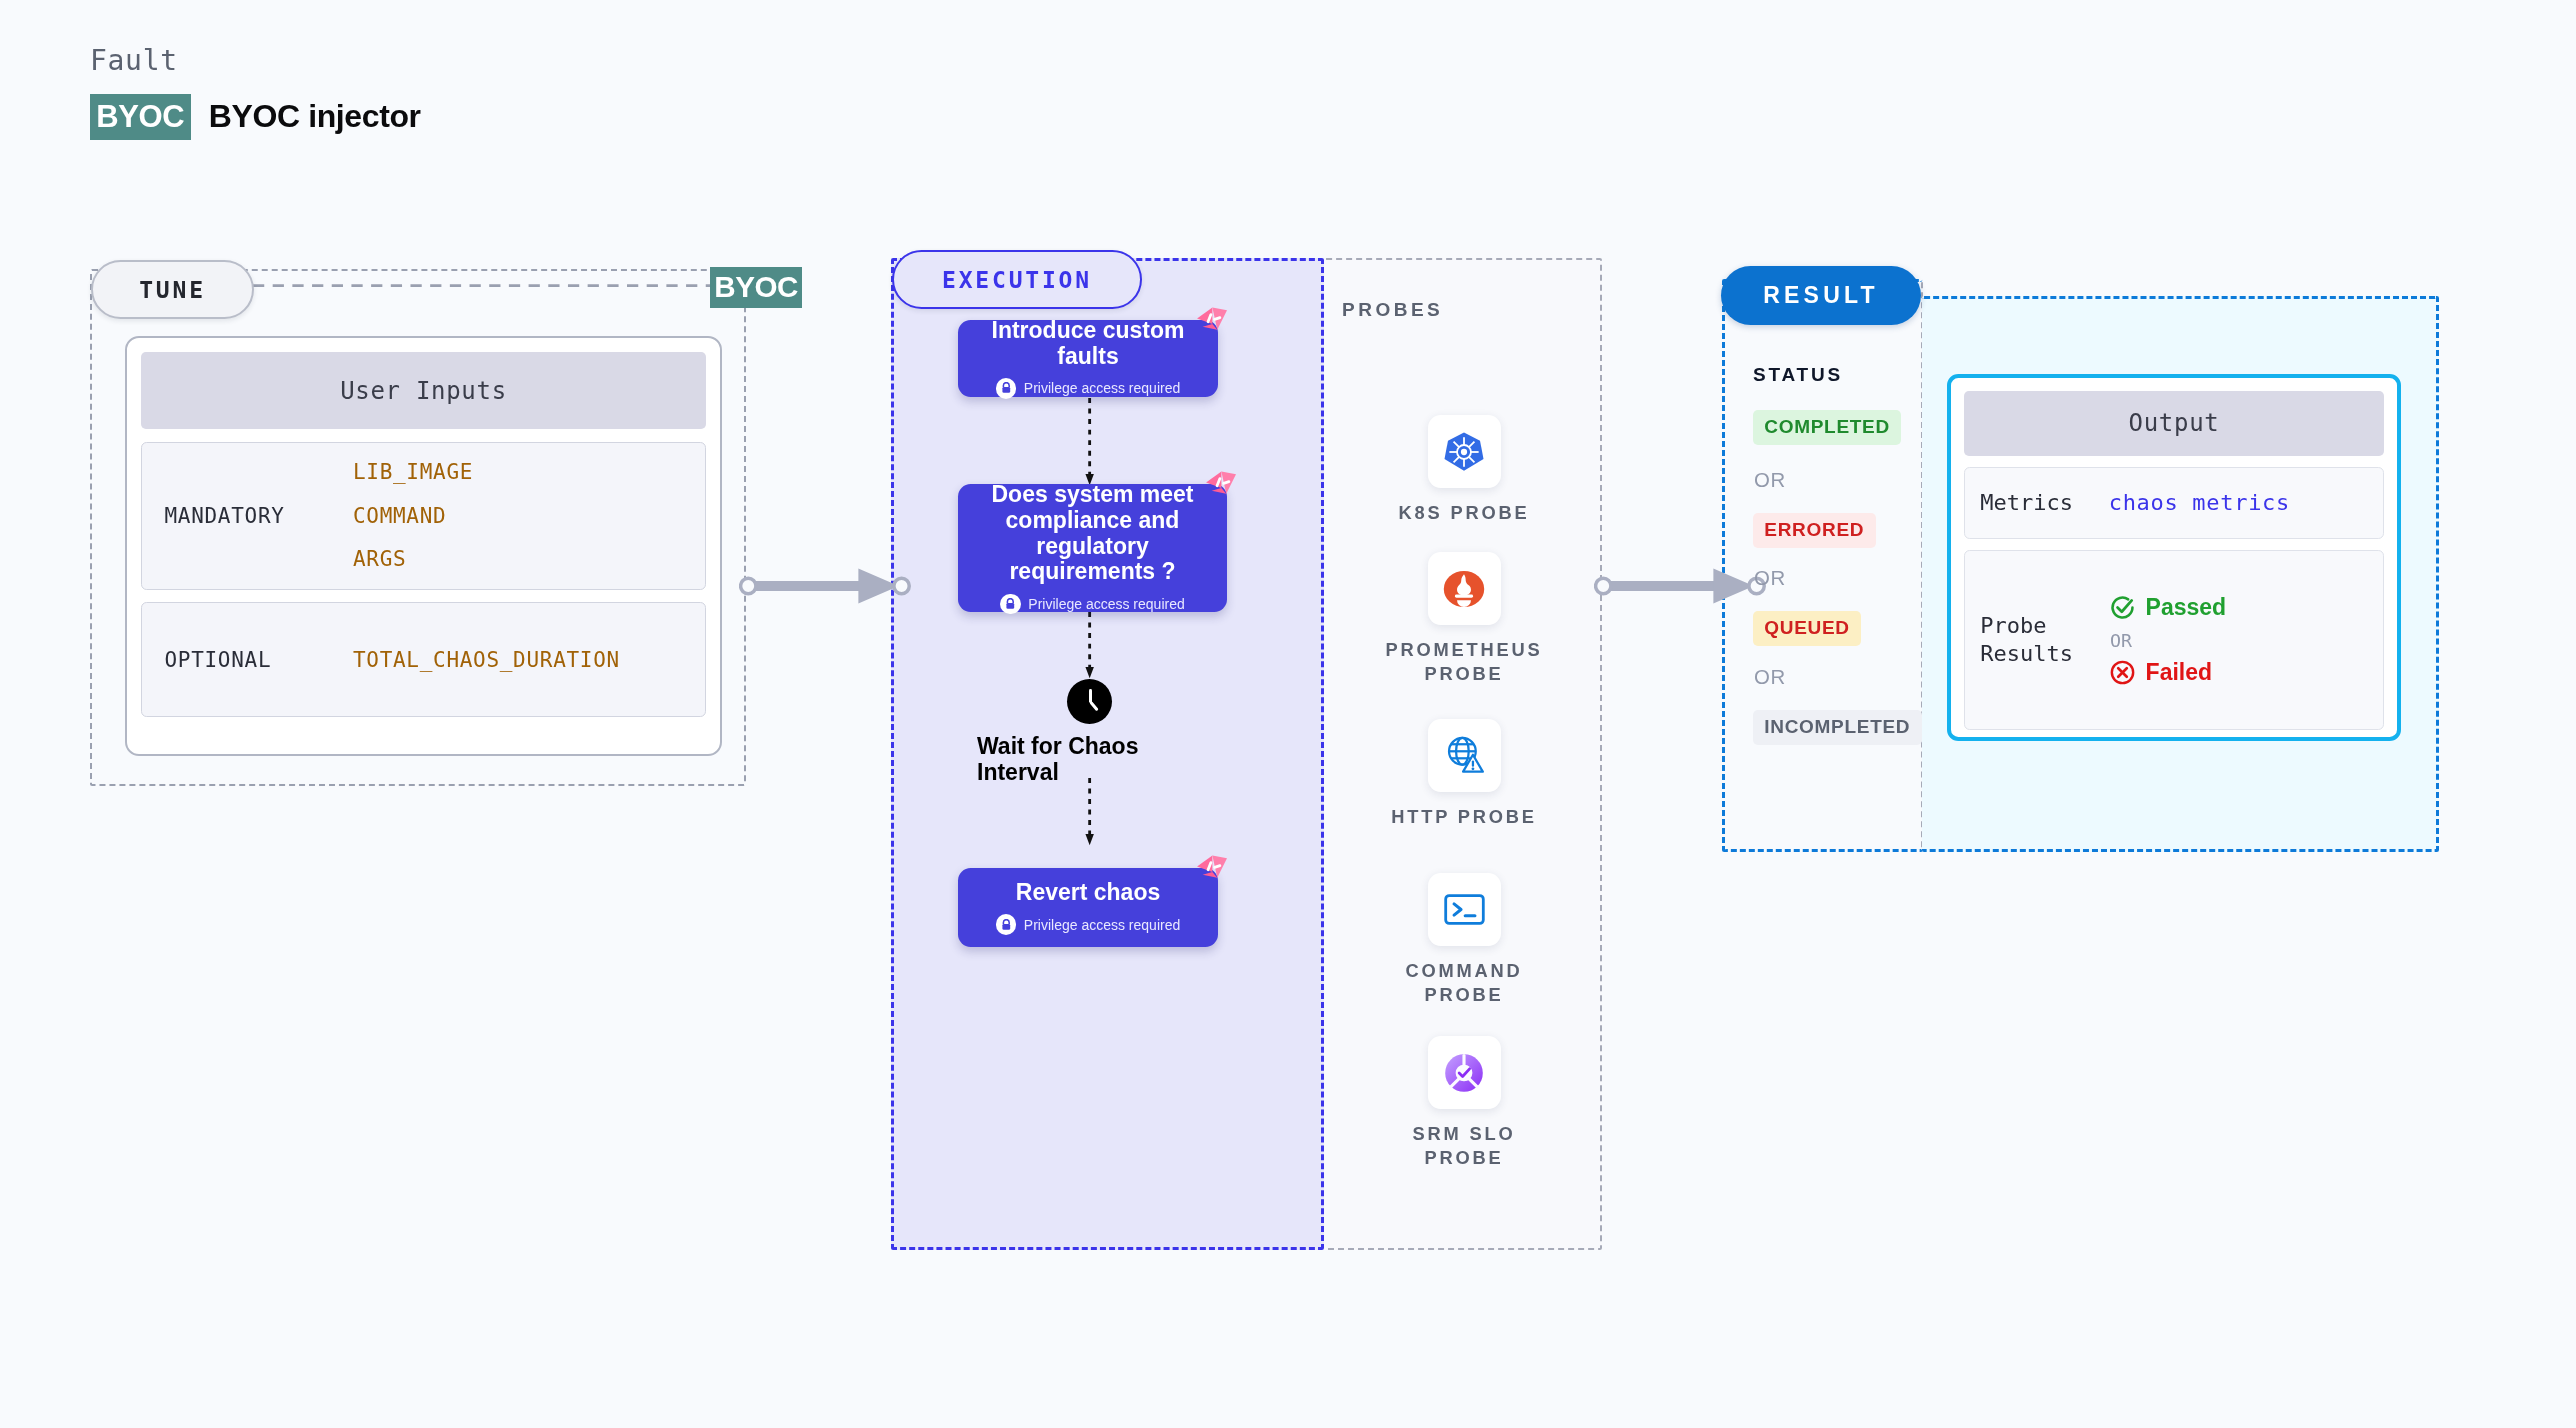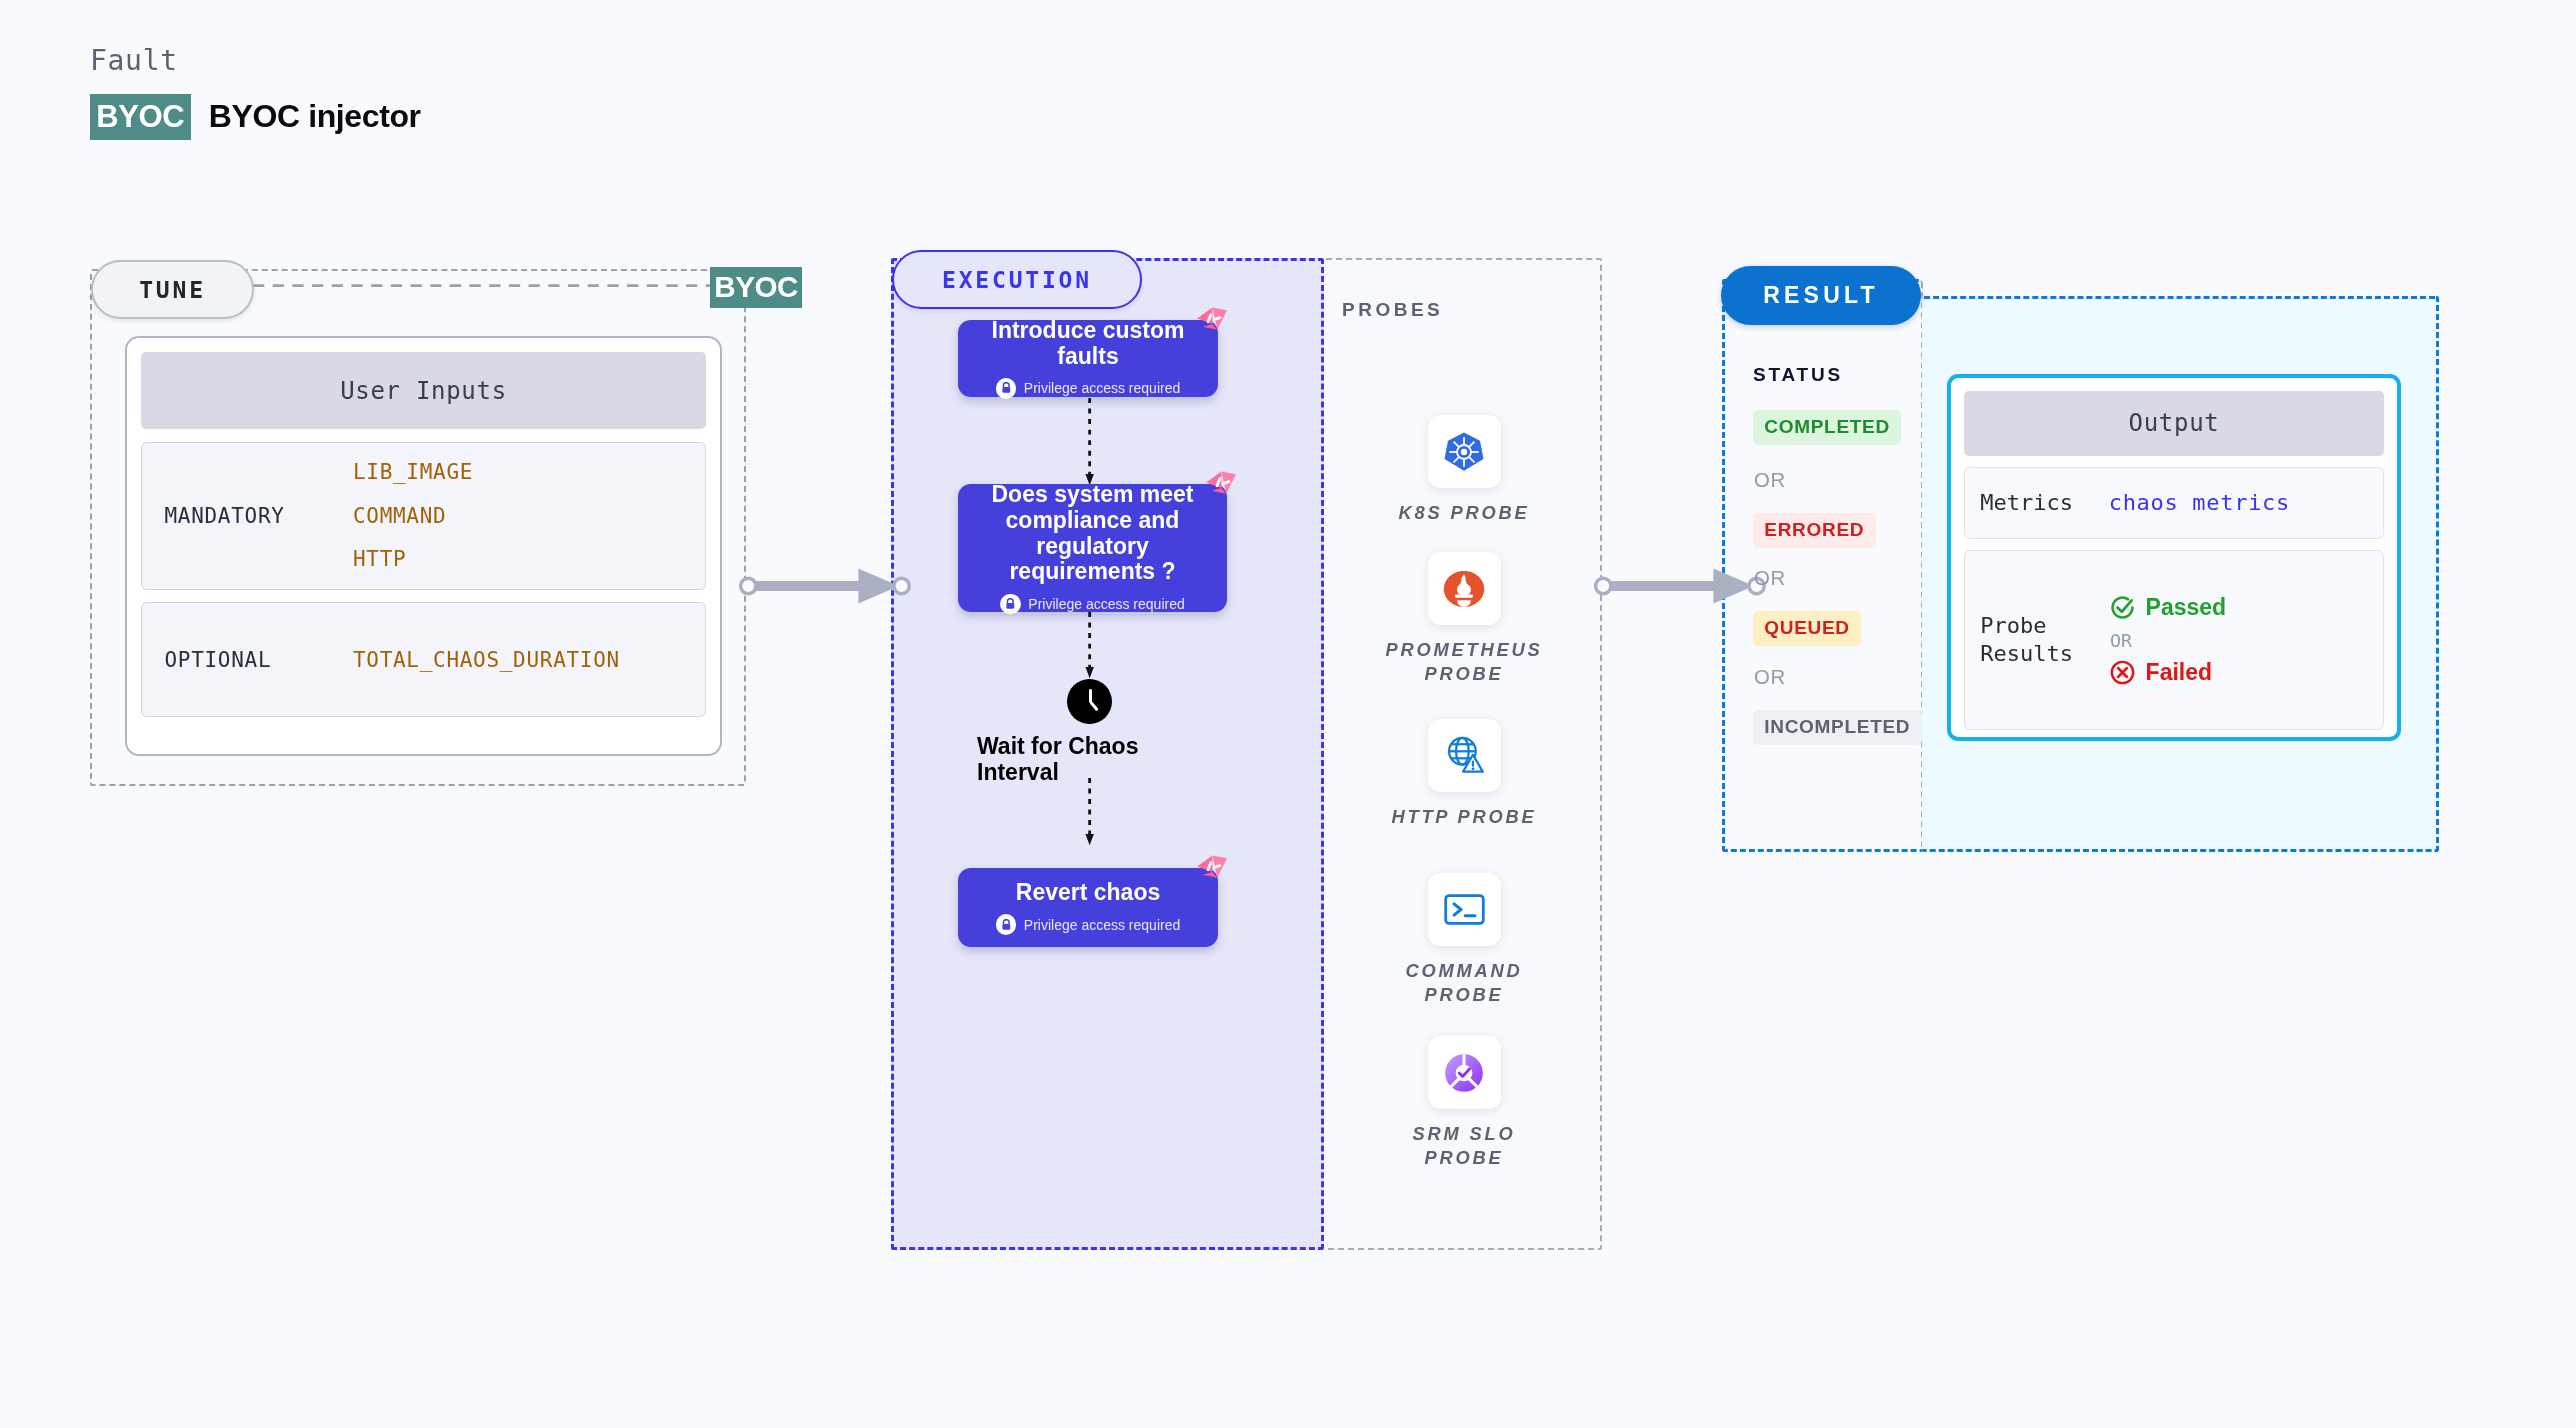--- a/index.html
+++ b/index.html
@@ -283,21 +283,20 @@
     justify-content: center;
   }
   .probe-label {
     margin-top: 12.7px;
     font-size: 18.3px;
     font-weight: bold;
     letter-spacing: 2.8px;
     color: #5b6270;
     line-height: 1.35;
     white-space: pre-line;
-    font-style: italic;
   }
 
   
   #result-pill {
     left: 1721px; top: 266px; width: 200px; height: 59px;
     background: #0c72cf;
     border: none;
     color: #ffffff;
     font-family: "Liberation Sans", sans-serif;
     font-size: 23px;
@@ -424,21 +423,21 @@
 <span id="byoc-connector-chip">BYOC</span>
 
 <div id="tune-card">
   <div id="user-inputs-header">User Inputs</div>
 
   <div class="input-group mandatory">
     <div class="group-label">MANDATORY</div>
     <div class="group-values">
       <div class="val">LIB_IMAGE</div>
       <div class="val">COMMAND</div>
-      <div class="val">HTTP</div>
+      <div class="val">ARGS</div>
     </div>
   </div>
 
   <div class="input-group optional">
     <div class="group-label">OPTIONAL</div>
     <div class="group-values">
       <div class="val">TOTAL_CHAOS_DURATION</div>
     </div>
   </div>
 </div>

